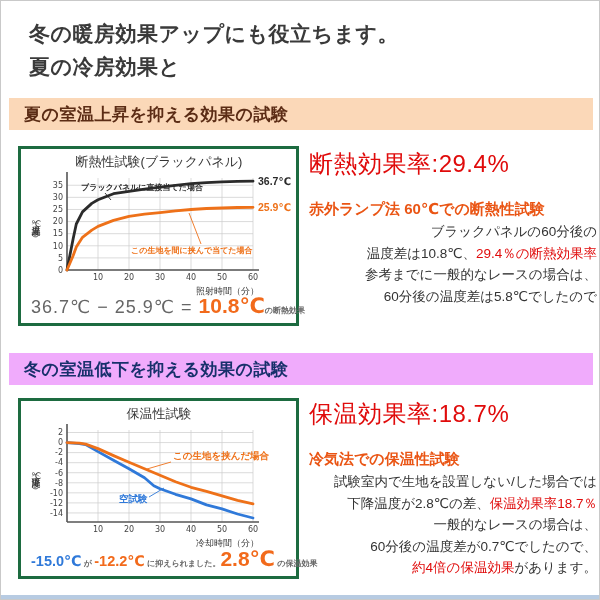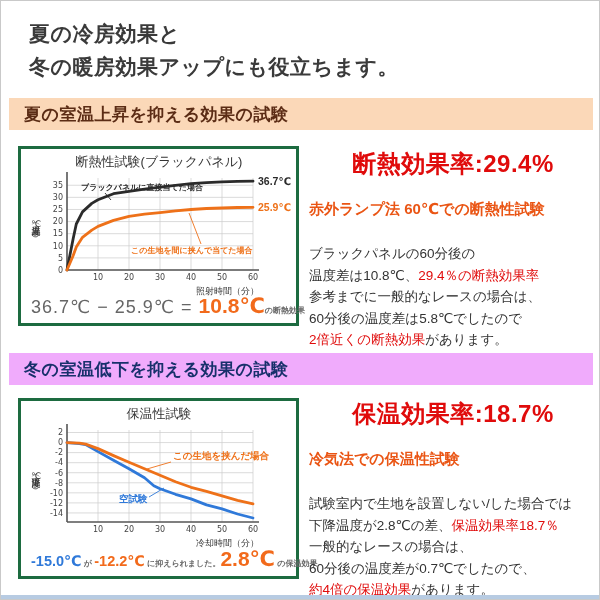--- a/index.html
+++ b/index.html
@@ -18,41 +18,41 @@
   .o-lg{font-size:21px;color:#f26a1b;font-weight:bold;}
   .sm{font-size:8px;color:#666;font-weight:bold;text-align:right;}
   .b-md{font-size:14.5px;color:#2f79d9;font-weight:bold;}
   .o-md{font-size:14.5px;color:#f26a1b;font-weight:bold;}
   .o-xl{font-size:21px;color:#f26a1b;font-weight:bold;text-align:center;}
   .n{color:#333;}
   .r{color:#e00b0b;}
   
   .rcol{position:absolute;left:308px;width:288px;}
   #rcol1{top:147px;} #rcol2{top:397px;}
-  .headline{font-size:24px;font-weight:bold;color:#e00b0b;letter-spacing:.5px;text-align:center;}
+  .headline{font-size:24px;font-weight:normal;color:#e00b0b;letter-spacing:.5px;}
   .subtitle{margin-top:20px;font-size:15px;font-weight:bold;color:#ea5514;}
-  .bodytext{margin-top:24px;font-size:13.5px;line-height:21.5px;color:#333;}
+  .bodytext{margin-top:2px;font-size:13.5px;line-height:21.5px;color:#333;text-align:right;}
   .bodytext .line{white-space:nowrap;}
   #bottom-strip{position:absolute;left:0;top:594px;width:600px;height:6px;background:#b7cbe2;}
   
   .tick{font-size:8px;fill:#444;font-family:"DejaVu Sans",sans-serif;}
   .ctitle{font-size:13px;fill:#333;}
   .alabel{font-size:9px;fill:#333;}
   .ann{font-size:8px;font-weight:bold;}
   .ann2{font-size:9.5px;font-weight:bold;}
   .vlab{font-size:10.5px;font-weight:bold;}
 </style>
 </head>
 <body>
 
 <div id="page">
 
   <div id="main-title">
+    <div>冬の暖房効果アップにも役立ちます。</div>
     <div>夏の冷房効果と</div>
-    <div>冬の暖房効果アップにも役立ちます。</div>
   </div>
 
   <div id="bar1" class="section-bar">
     <span>夏の室温上昇を抑える効果の試験</span>
   </div>
 
   <div id="panel1" class="panel">
     <svg id="chart1" class="chart" width="272" height="150" viewBox="0 0 272 150">
         <line x1="75" y1="28" x2="75" y2="120" stroke="#cbcbcb" stroke-width="0.7"></line>
         <line x1="106" y1="28" x2="106" y2="120" stroke="#cbcbcb" stroke-width="0.7"></line>
@@ -100,21 +100,20 @@
   </div>
 
   <div id="rcol1" class="rcol">
     <div class="headline">断熱効果率:29.4%</div>
     <div class="subtitle">赤外ランプ法 60℃での断熱性試験</div>
     <div class="bodytext">
         <div class="line"><span class="n">ブラックパネルの60分後の</span></div>
         <div class="line"><span class="n">温度差は10.8℃、</span><span class="r">29.4％の断熱効果率</span></div>
         <div class="line"><span class="n">参考までに一般的なレースの場合は、</span></div>
         <div class="line"><span class="n">60分後の温度差は5.8℃でしたので</span></div>
-        <div class="line"><span class="r">2倍近くの断熱効果</span><span class="n">があります。</span></div>
       </div>
   </div>
 
   <div id="bar2" class="section-bar">
     <span>冬の室温低下を抑える効果の試験</span>
   </div>
 
   <div id="panel2" class="panel">
     <svg id="chart2" class="chart" width="272" height="152" viewBox="0 0 272 152">
         <line x1="75" y1="28" x2="75" y2="120" stroke="#cbcbcb" stroke-width="0.7"></line>

